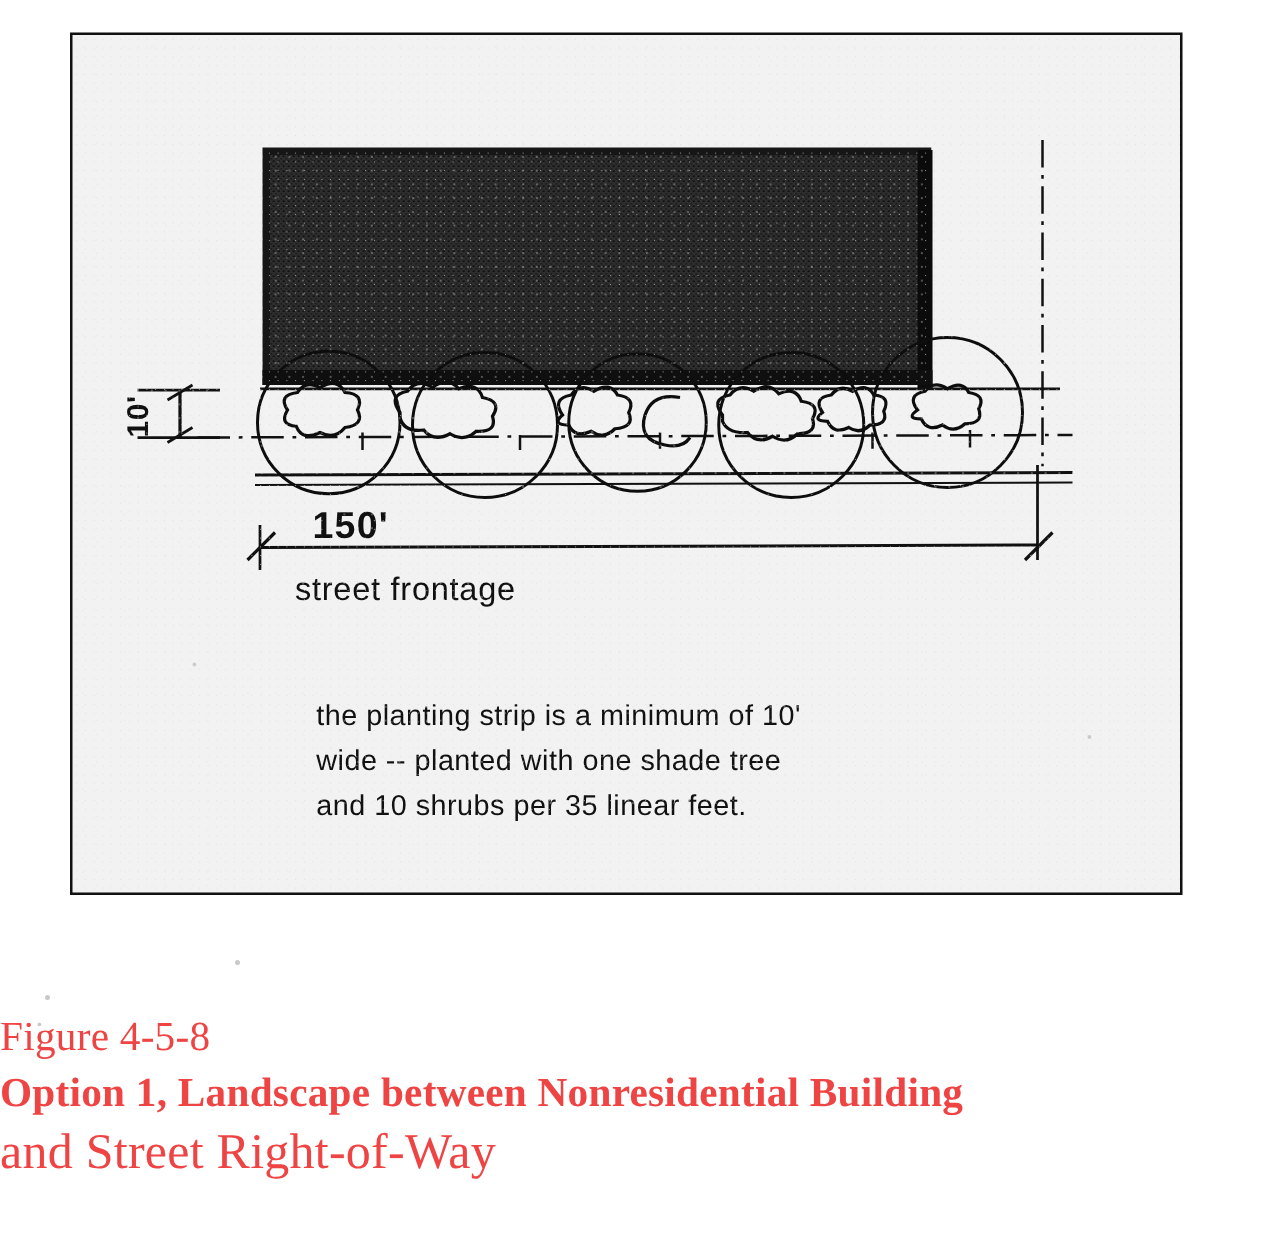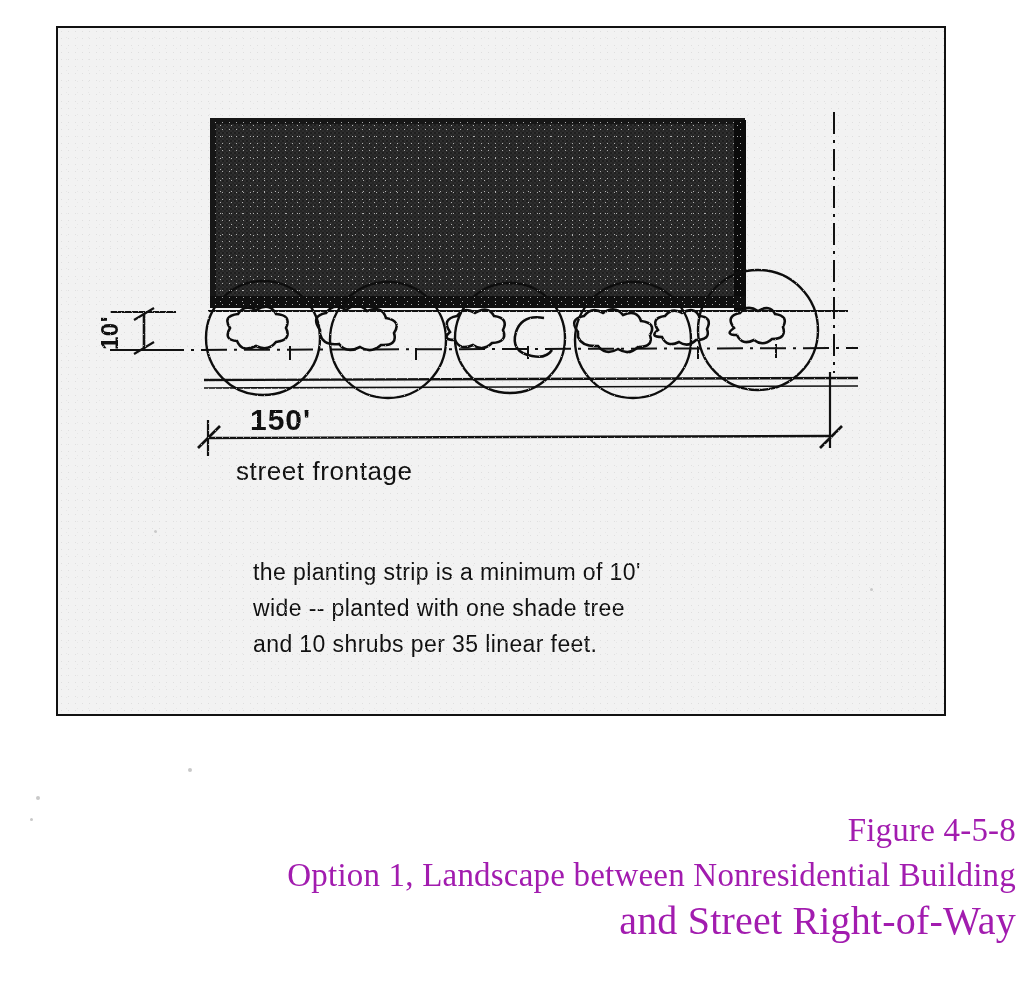--- a/index.html
+++ b/index.html
@@ -54,30 +54,30 @@
     width: 890px;
     height: 690px;
   }
 
   
   #caption {
     position: absolute;
     left: 0;
     top: 808px;
     width: 1016px;
-    text-align: right;
-    color: #a21caf;
+    text-align: left;
+    color: #ef4444;
   }
   #caption .line {
     font-size: 34px;
     line-height: 45px;
     letter-spacing: .2px;
   }
   #caption .line1 { font-size: 33px; }
-  #caption .line2 { font-size: 33px; }
+  #caption .line2 { font-size: 33px; font-weight: bold; }
   #caption .line3 { font-size: 40px; }
 
   
   .speck {
     position: absolute;
     background: #c9c9c9;
     border-radius: 50%;
   }
 </style>
 </head>

